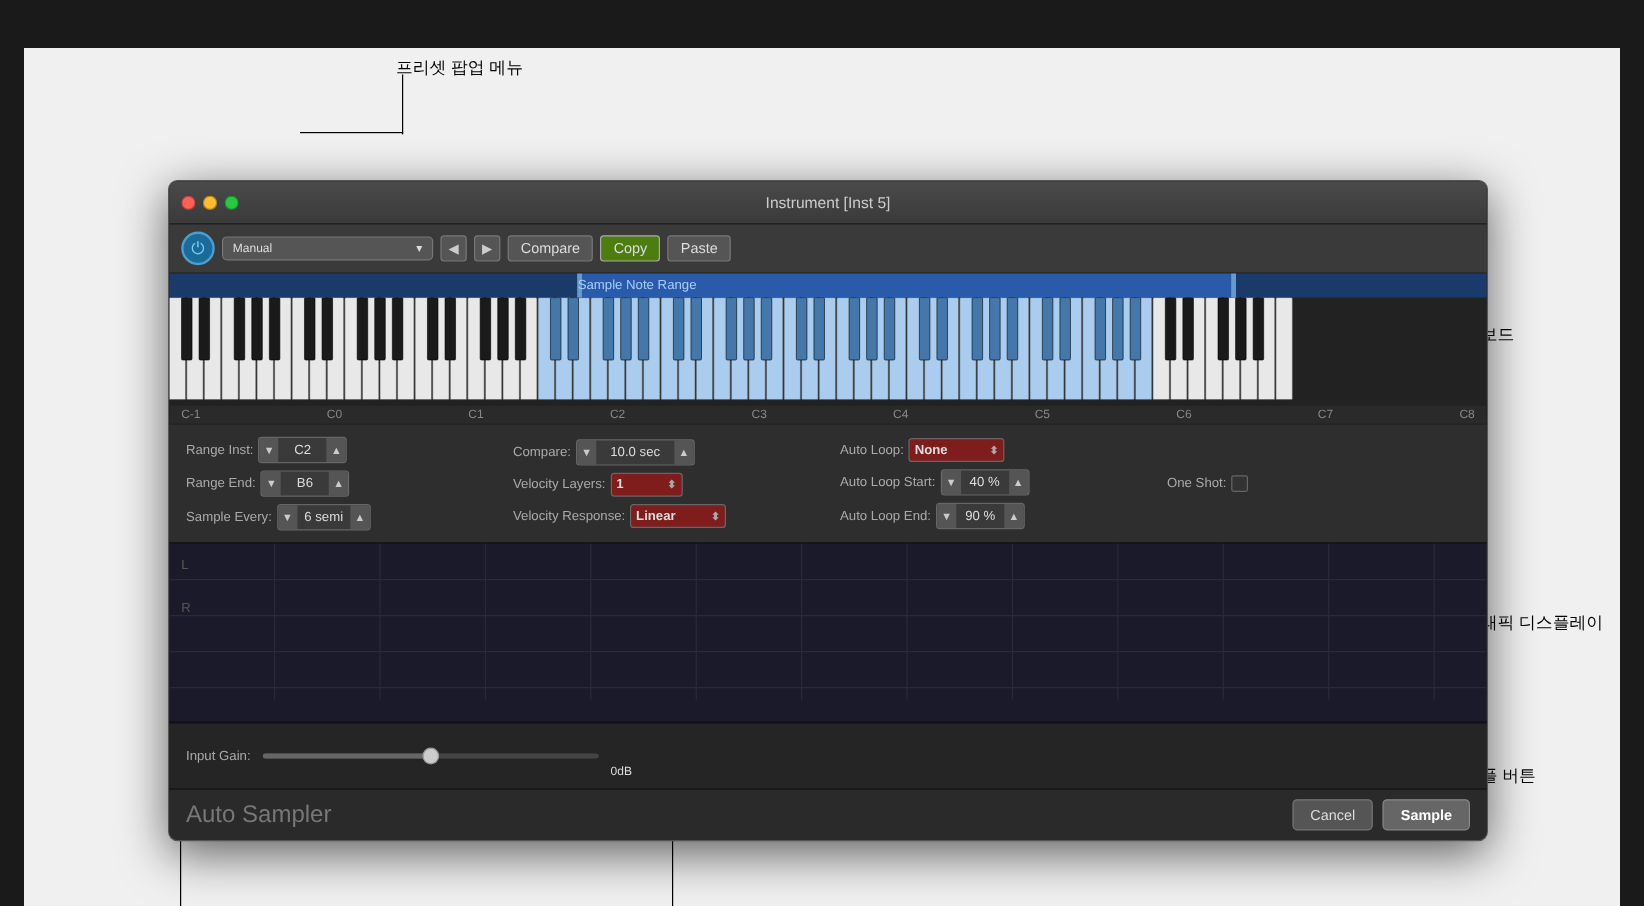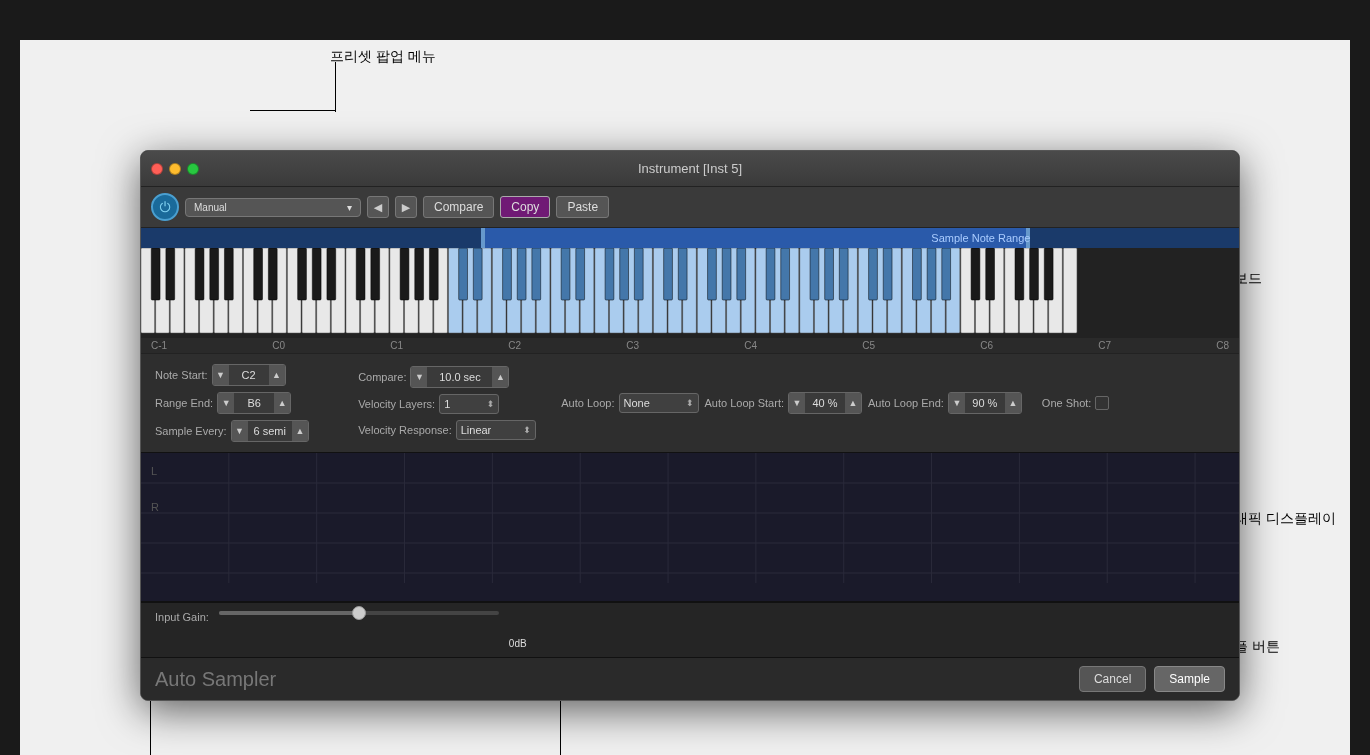--- a/index.html
+++ b/index.html
@@ -107,21 +107,21 @@
     .toolbar-btn {
       background: #555;
       border: 1px solid #777;
       border-radius: 3px;
       color: #ddd;
       font-size: 12px;
       padding: 3px 10px;
       cursor: pointer;
     }
     .toolbar-btn.active {
-      background: #701a75;
+      background: #4d7c0f;
       border-color: #aaa;
     }
 
     
     .keyboard-section {
       background: #222;
       position: relative;
     }
     .sample-note-range-bar {
       background: #1a3a6a;
@@ -133,21 +133,21 @@
     }
     .sample-note-range-highlight {
       position: absolute;
       left: 31%;
       right: 19%;
       top: 0;
       bottom: 0;
       background: #2a5aaa;
       display: flex;
       align-items: center;
-      justify-content: flex-end;
+      justify-content: flex-start;
     }
     .sample-note-range-label {
       color: #aaccff;
       font-size: 11px;
       z-index: 1;
     }
     .range-handle {
       width: 4px;
       height: 100%;
       background: #6699cc;
@@ -213,32 +213,33 @@
     .stepper-value {
       padding: 0 6px;
       color: #ddd;
       font-size: 11px;
       background: #3a3a3a;
       min-width: 40px;
       text-align: center;
       line-height: 20px;
     }
     .control-select {
-      background: #404040;
+      background: #7f1d1d;
       border: 1px solid #666;
       border-radius: 3px;
       color: #ddd;
       font-size: 11px;
       padding: 1px 4px;
       min-width: 80px;
       display: flex;
       align-items: center;
       justify-content: space-between;
       cursor: pointer;
       height: 20px;
+      font-weight: bold;
     }
     .control-select-arrow { font-size: 9px; color: #aaa; }
     .one-shot-indicator {
       width: 14px;
       height: 14px;
       background: #333;
       border: 1px solid #666;
       border-radius: 2px;
     }
 
@@ -271,21 +272,21 @@
     .db-label {
       color: #555;
       font-size: 10px;
     }
 
     
     .input-gain-section {
       background: #252525;
       padding: 8px 14px;
       display: flex;
-      align-items: flex-start;
+      align-items: center;
       gap: 10px;
       border-top: 1px solid #111;
     }
     .input-gain-label {
       color: #aaa;
       font-size: 11px;
       white-space: nowrap;
     }
     .slider-track {
       flex: 1;
@@ -349,21 +350,21 @@
       cursor: pointer;
     }
     .sample-btn {
       background: #666;
       border: 1px solid #888;
       border-radius: 4px;
       color: #fff;
       font-size: 12px;
       padding: 5px 14px;
       cursor: pointer;
-      font-weight: 400;
+      font-weight: 700;
     }
 
     
     .page-wrapper {
       position: relative;
       width: 1370px;
       height: 755px;
       overflow: hidden;
     }
     .window-wrapper {
@@ -579,21 +580,21 @@
           <span class="note-label">C7</span>
           <span class="note-label">C8</span>
         </div>
       </div>
 
       <div class="controls-section">
         <div class="controls-grid">
 
           <div style="display:flex;flex-direction:column;gap:6px;">
             <div class="control-row">
-              <span class="control-label">Note Start:</span>
+              <span class="control-label">Range Inst:</span>
               <div class="control-stepper">
                 <button class="stepper-btn">▼</button>
                 <span class="stepper-value">C2</span>
                 <button class="stepper-btn">▲</button>
               </div>
             </div>
             <div class="control-row">
               <span class="control-label">Range End:</span>
               <div class="control-stepper">
                 <button class="stepper-btn">▼</button>
@@ -629,21 +630,21 @@
             </div>
             <div class="control-row">
               <span class="control-label">Velocity Response:</span>
               <div class="control-select">
                 <span>Linear</span>
                 <span class="control-select-arrow">⬍</span>
               </div>
             </div>
           </div>
 
-          <div style="display:flex;flex-direction:row;gap:6px;">
+          <div style="display:flex;flex-direction:column;gap:6px;">
             <div class="control-row">
               <span class="control-label">Auto Loop:</span>
               <div class="control-select">
                 <span>None</span>
                 <span class="control-select-arrow">⬍</span>
               </div>
             </div>
             <div class="control-row">
               <span class="control-label">Auto Loop Start:</span>
               <div class="control-stepper">

